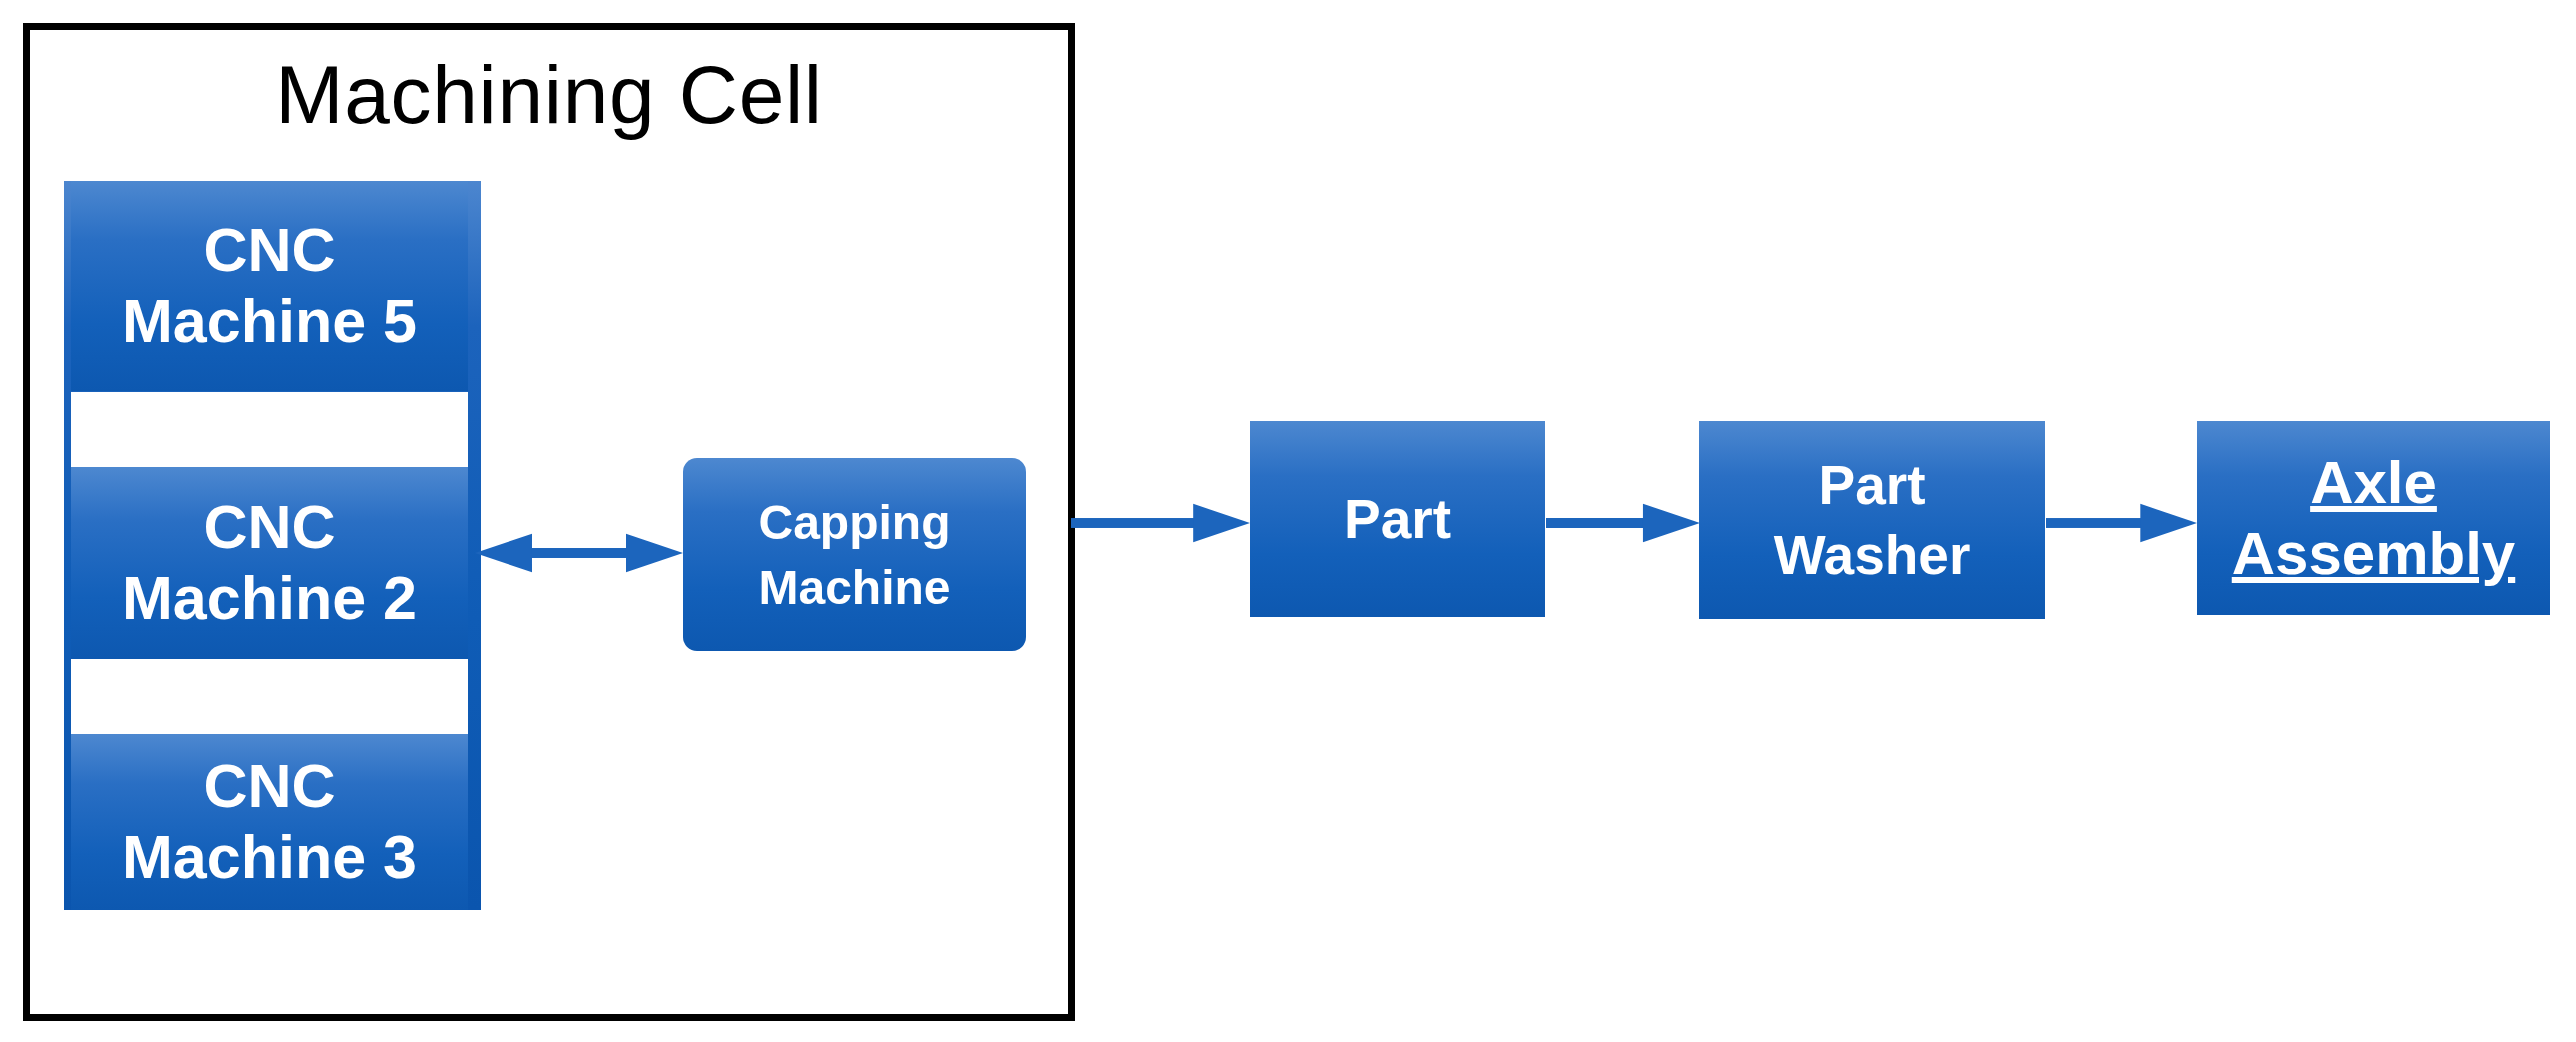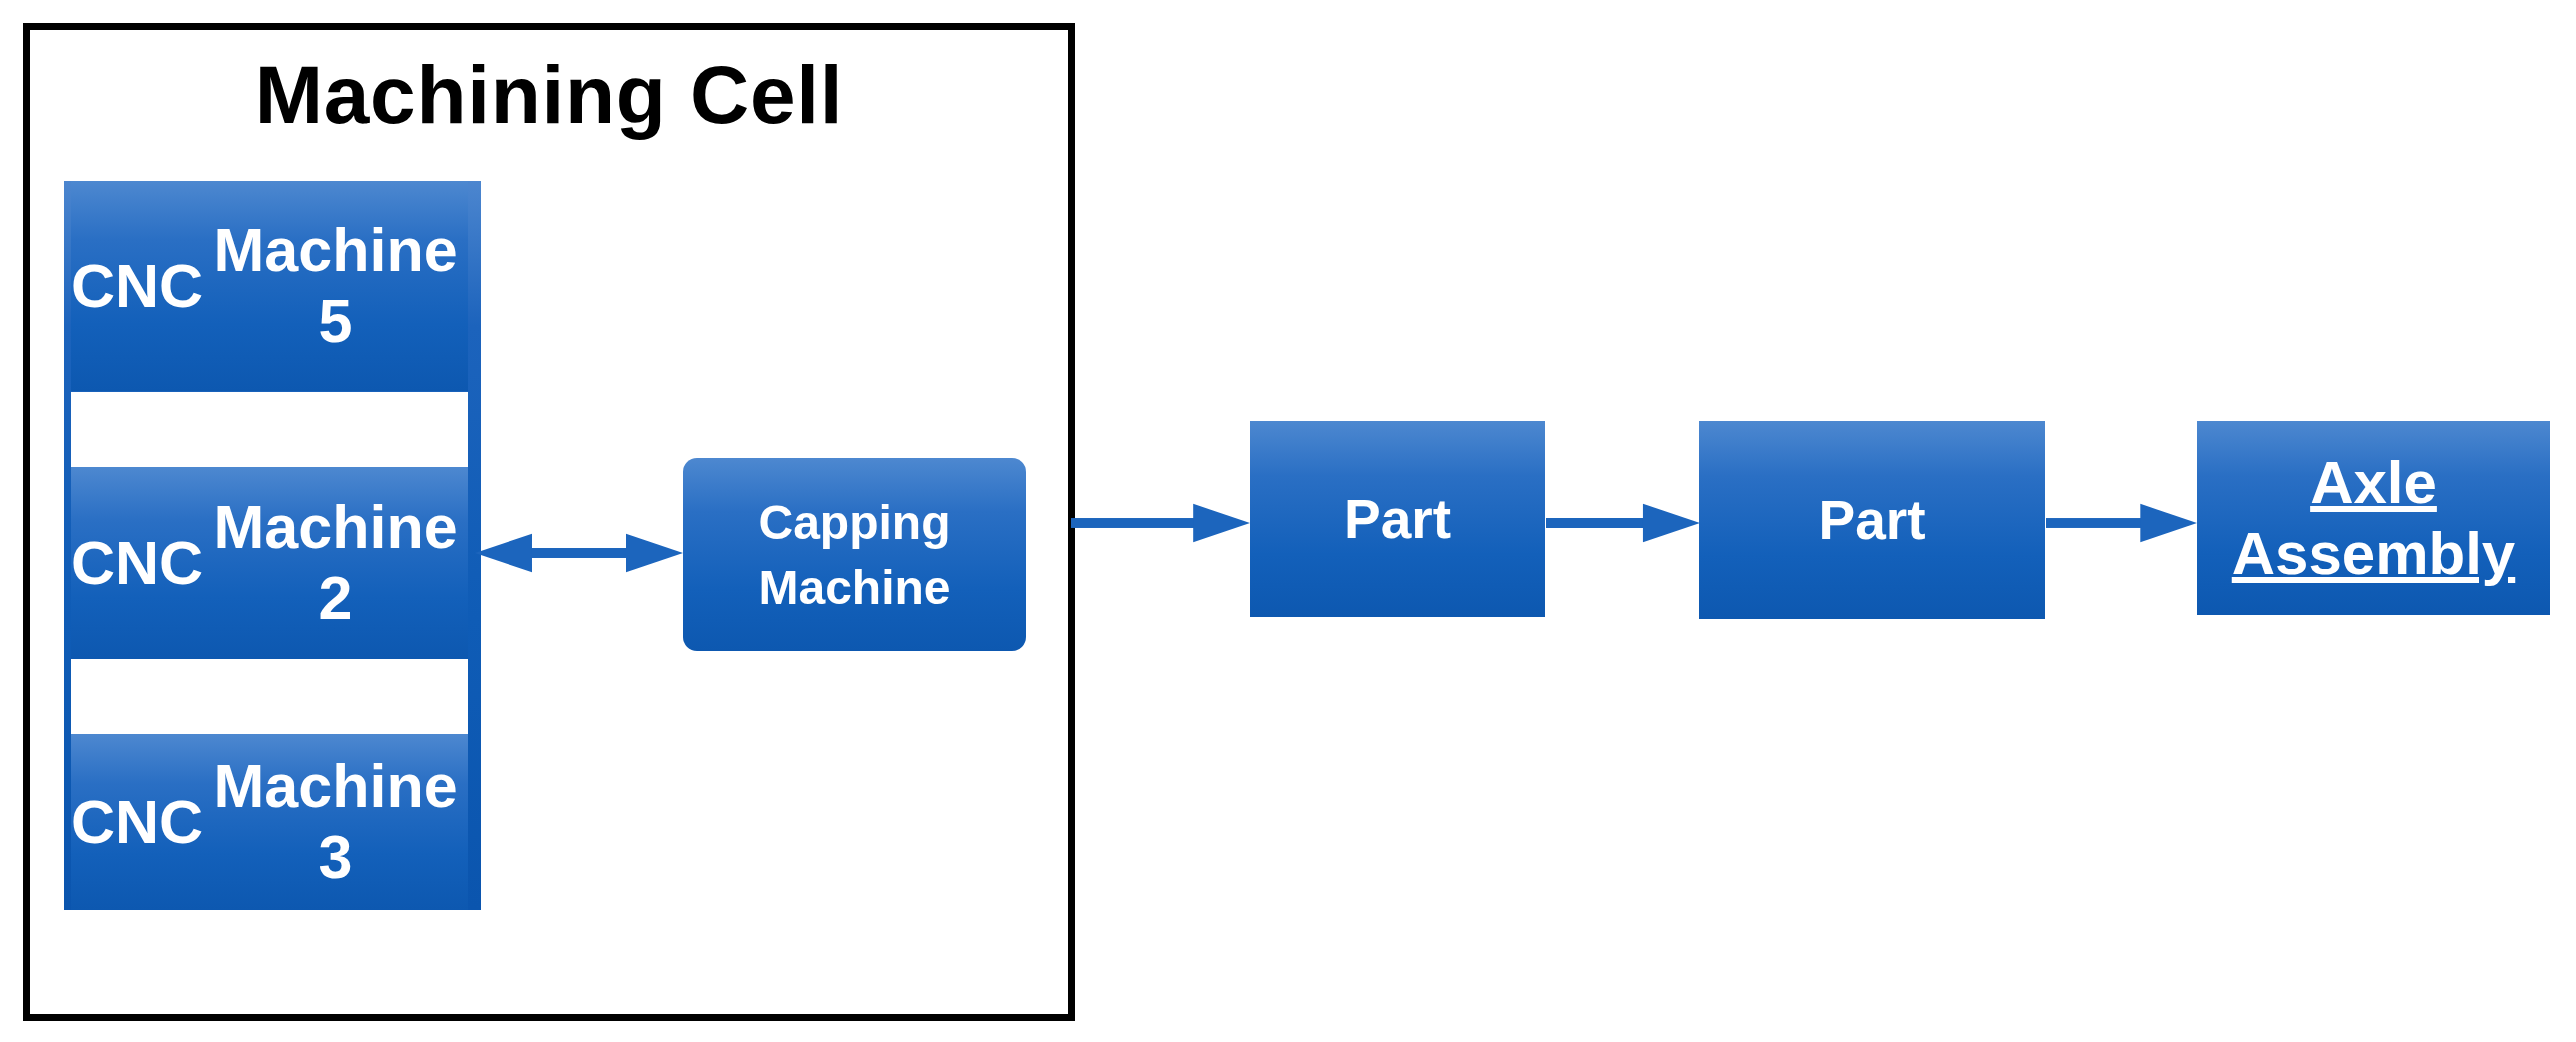--- a/index.html
+++ b/index.html
@@ -21,40 +21,41 @@
     box-sizing: border-box;
     background: transparent;
   }
 
   #cell-title {
     position: absolute;
     left: 23px; top: 46px;
     width: 1052px;
     text-align: center;
     font-size: 82px;
-    font-weight: 700;
+    font-weight: 400;
     color: #000000;
     letter-spacing: 0.7px;
     line-height: 1.2;
   }
 
   
   #cnc-column {
     position: absolute;
     left: 64px; top: 181px;
     width: 417px; height: 729px;
     background: linear-gradient(180deg, #4C86CF 0%, #1C63BC 20%, #0F5CB6 60%, #0B55AE 100%);
   }
 
   .cnc-section {
     position: absolute;
     left: 71px;
     width: 397px;
     background: linear-gradient(180deg, #4D88D0 0%, #2A6FC4 28%, #1360BA 68%, #0D58B0 100%);
     display: flex;
+    flex-direction: column;
     align-items: center;
     justify-content: center;
     color: #ffffff;
     font-weight: 700;
     font-size: 61px;
     line-height: 71px;
     text-align: center;
   }
   #cnc-section-1 { top: 181px;  height: 210px; }
   #cnc-section-2 { top: 467px;  height: 192px; }
@@ -159,20 +160,21 @@
     <span>Part</span>
   </div>
 
   <svg id="arrow-marker-to-washer" class="arrow-svg" width="154" height="40" viewBox="0 0 216 56">
     <rect x="0" y="21" width="140" height="14" fill="#1C65BD"></rect>
     <polygon points="136,1 216,28 136,55" fill="#1C65BD"></polygon>
   </svg>
 
   <div id="part-washer" class="node">
     <span>Part</span>
+    <span>Washer</span>
   </div>
 
   <svg id="arrow-washer-to-axle" class="arrow-svg" width="151" height="40" viewBox="0 0 213 56">
     <rect x="0" y="21" width="137" height="14" fill="#1C65BD"></rect>
     <polygon points="133,1 213,28 133,55" fill="#1C65BD"></polygon>
   </svg>
 
   <div id="axle-assembly" class="node">
     <span>Axle</span>
     <span>Assembly</span>

